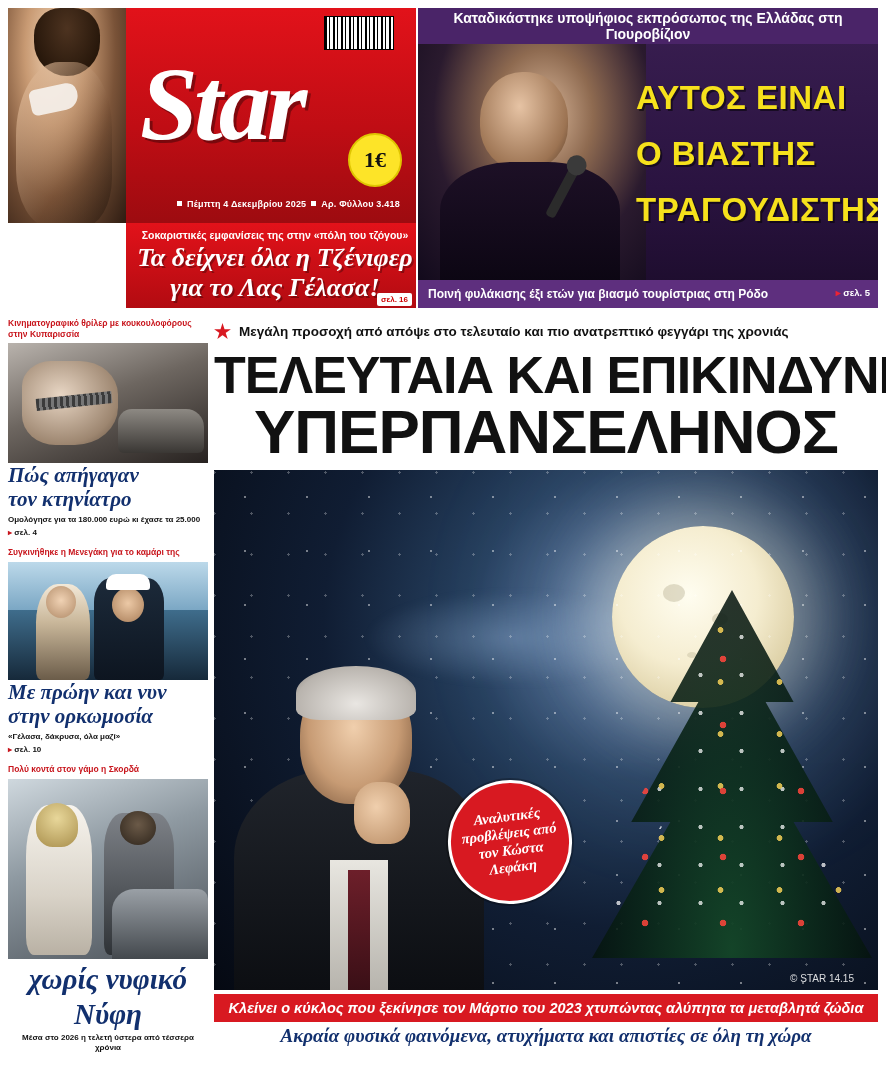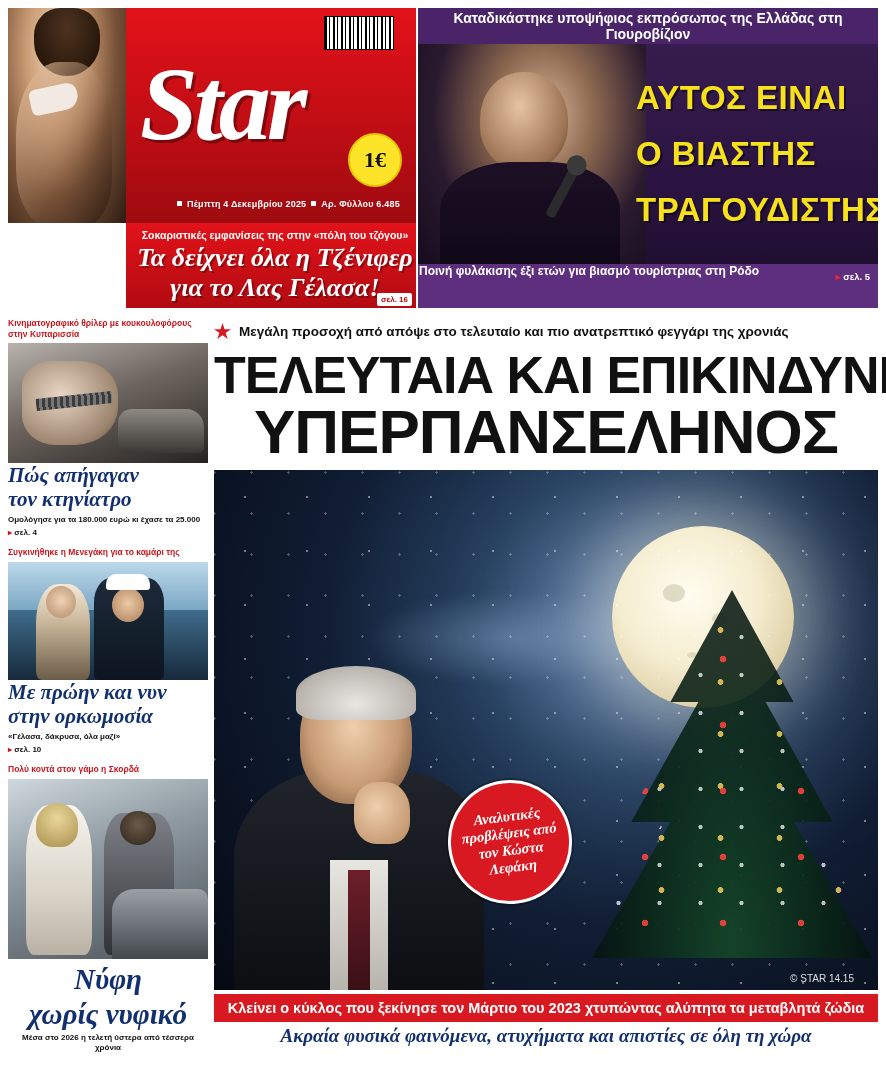--- a/index.html
+++ b/index.html
@@ -157,24 +157,24 @@
     color:#f6e11c;
     font-family:"Liberation Sans", sans-serif;
     font-weight:bold;
     font-size: 33px;
     line-height: 56px;
     letter-spacing: .5px;
     white-space: nowrap;
     text-shadow: 2px 2px 0 rgba(0,0,0,.5);
   }
   .singer-bottom {
-    position:absolute; left:0; bottom:0; width:460px; height:44px;
+    position:absolute; left:0; bottom:0; width:460px; height:28px;
     background:#5e2f7e;
     color:#fff; font-size:12px; font-weight:bold;
-    display:flex; padding-left:1px;
+    display:flex; align-items:center; padding-left:10px;
   }
   .singer-bottom .pg {
     position:absolute; right:8px; top:7px;
     color:#fff; font-size:9.5px; font-weight:bold;
   }
   .singer-bottom .pg .dot{ color:#e23; }
 
   
   .leftcol {
     position:absolute; left:8px; top:318px; width:200px; height:740px;
@@ -354,20 +354,21 @@
   .photo-credit {
     position:absolute; right:24px; bottom:6px;
     color:#fff; font-size:10px; opacity:.85;
   }
 
   .main-foot1 {
     margin-top:4px; height:28px; background:#d81921;
     display:flex; align-items:center; justify-content:center;
     color:#fff; font-weight:bold; font-size:14.5px;
     font-family:"Liberation Sans", sans-serif;
+    font-style:italic;
   }
   .main-foot2 {
     height:28px; display:flex; align-items:center; justify-content:center;
     color:#12306e; font-weight:bold; font-size:19px;
     font-family:"Liberation Serif", serif; font-style:italic;
   }
 </style>
 </head>
 <body>
 
@@ -379,21 +380,21 @@
       <div class="hair"></div>
       <div class="body"></div>
       <div class="bikini"></div>
     </div>
 
     <div class="logo-panel">
       <div class="barcode"></div>
       <div class="logo-word">Star</div>
       <div class="price-badge">1€</div>
       <div class="date-line">
-        <span class="sq"></span><span>Πέμπτη 4 Δεκεμβρίου 2025</span><span class="sq"></span><span>Αρ. Φύλλου 6.485</span>
+        <span class="sq"></span><span>Πέμπτη 4 Δεκεμβρίου 2025</span><span class="sq"></span><span>Αρ. Φύλλου 3.418</span>
       </div>
     </div>
 
     <div class="jennifer">
       <div class="kicker">Σοκαριστικές εμφανίσεις της στην «πόλη του τζόγου»</div>
       <div class="head">Τα δείχνει όλα η Τζένιφερ</div>
       <div class="head">για το Λας Γέλασα!</div>
       <div class="pagetag">σελ. 16</div>
     </div>
 
@@ -450,22 +451,22 @@
 
     <div style="margin-top:10px;">
       <div class="lc-kicker">Πολύ κοντά στον γάμο η Σκορδά</div>
       <div class="lc-photo lc3-photo">
         <div class="bride"></div>
         <div class="bhair"></div>
         <div class="groom"></div>
         <div class="ghair"></div>
         <div class="carb"></div>
       </div>
+      <div class="lc-head-big small">χωρίς νυφικό</div>
       <div class="lc-head-big">Νύφη</div>
-      <div class="lc-head-big small">χωρίς νυφικό</div>
       <div class="lc-sub" style="text-align:center">Μέσα στο 2026 η τελετή ύστερα από τέσσερα χρόνια</div>
 
     </div>
   </div>
 
   <div class="main">
     <div class="main-kicker">
       <span class="star">★</span>
       <span>Μεγάλη προσοχή από απόψε στο τελευταίο και πιο ανατρεπτικό φεγγάρι της χρονιάς</span>
     </div>

